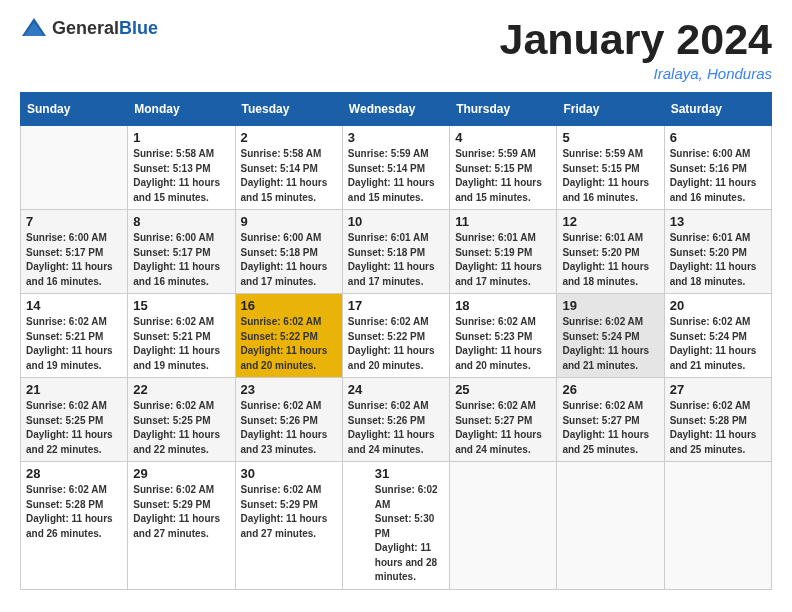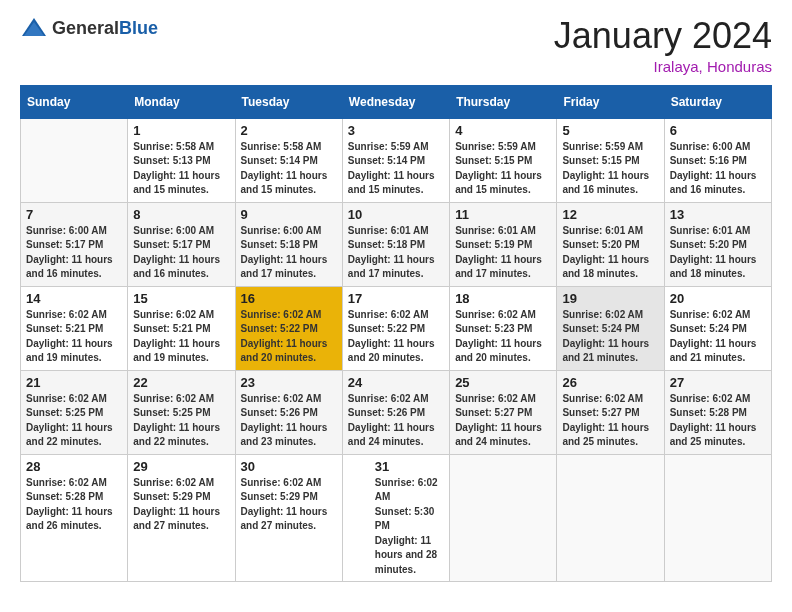--- a/index.html
+++ b/index.html
@@ -39,29 +39,30 @@
       color: #1a5fa8;
     }
     .logo-icon {
       width: 28px;
       height: 24px;
     }
     .header-right {
       text-align: right;
     }
     .month-title {
-      font-size: 36px;
-      font-weight: normal;
+      font-size: 43px;
+      font-weight: bold;
       color: #222;
       line-height: 1.1;
     }
     .location {
       font-size: 15px;
-      color: #a21caf;
+      color: #3b82f6;
       margin-top: 2px;
+      font-style: italic;
     }
     .calendar {
       flex: 1;
       border: 1px solid #ccc;
       border-collapse: collapse;
       width: 100%;
       table-layout: fixed;
       font-size: 10.5px;
     }
     .calendar th {

